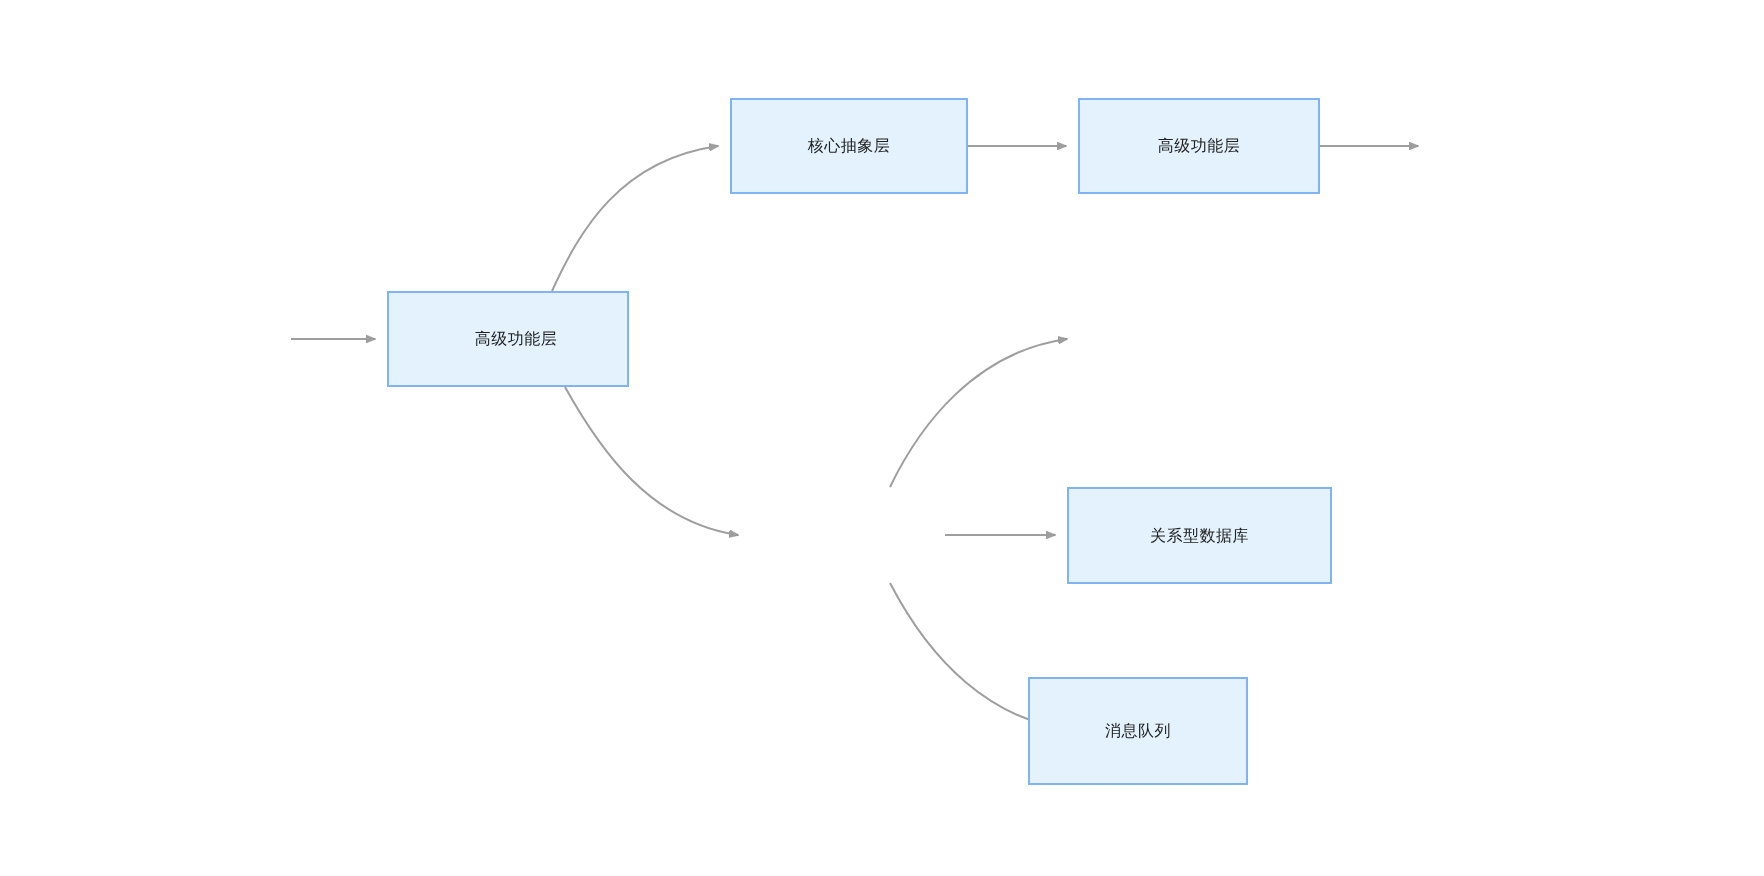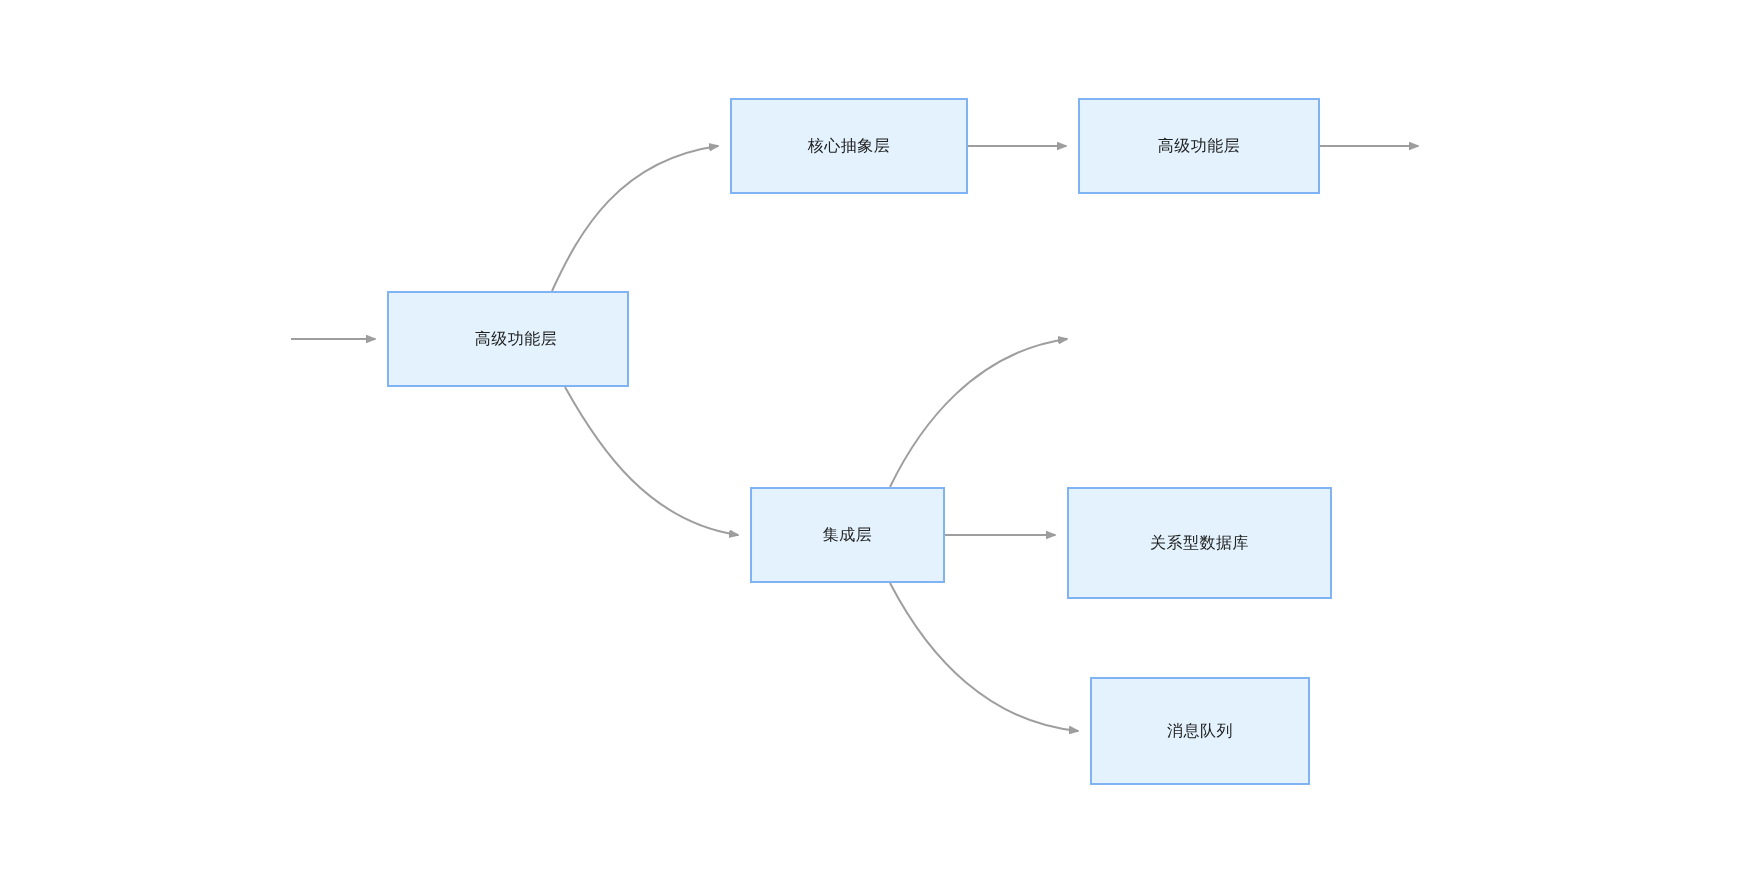--- a/index.html
+++ b/index.html
@@ -82,25 +82,22 @@
   <div class="node" style="left:730px; top:98px; width:238px; height:96px;">
     <span class="node-label">核心抽象层</span>
   </div>
 
   <div class="node" style="left:1078px; top:98px; width:242px; height:96px;">
     <span class="node-label">高级功能层</span>
   </div>
 
 
 
-  <div class="node" style="left:750px; top:487px; width:195px; height:96px;">
-    <span class="node-label">集成层</span>
-  </div>
 
-  <div class="node" style="left:1067px; top:487px; width:265px; height:112px;">
+  <div class="node" style="left:1067px; top:487px; width:265px; height:97px;">
     <span class="node-label">关系型数据库</span>
   </div>
 
-  <div class="node" style="left:1090px; top:677px; width:220px; height:108px;justify-content:center;">
+  <div class="node" style="left:1028px; top:677px; width:220px; height:108px;justify-content:center;">
     <span class="node-label">消息队列</span>
   </div>
 
 </div>
 
 </body></html>

